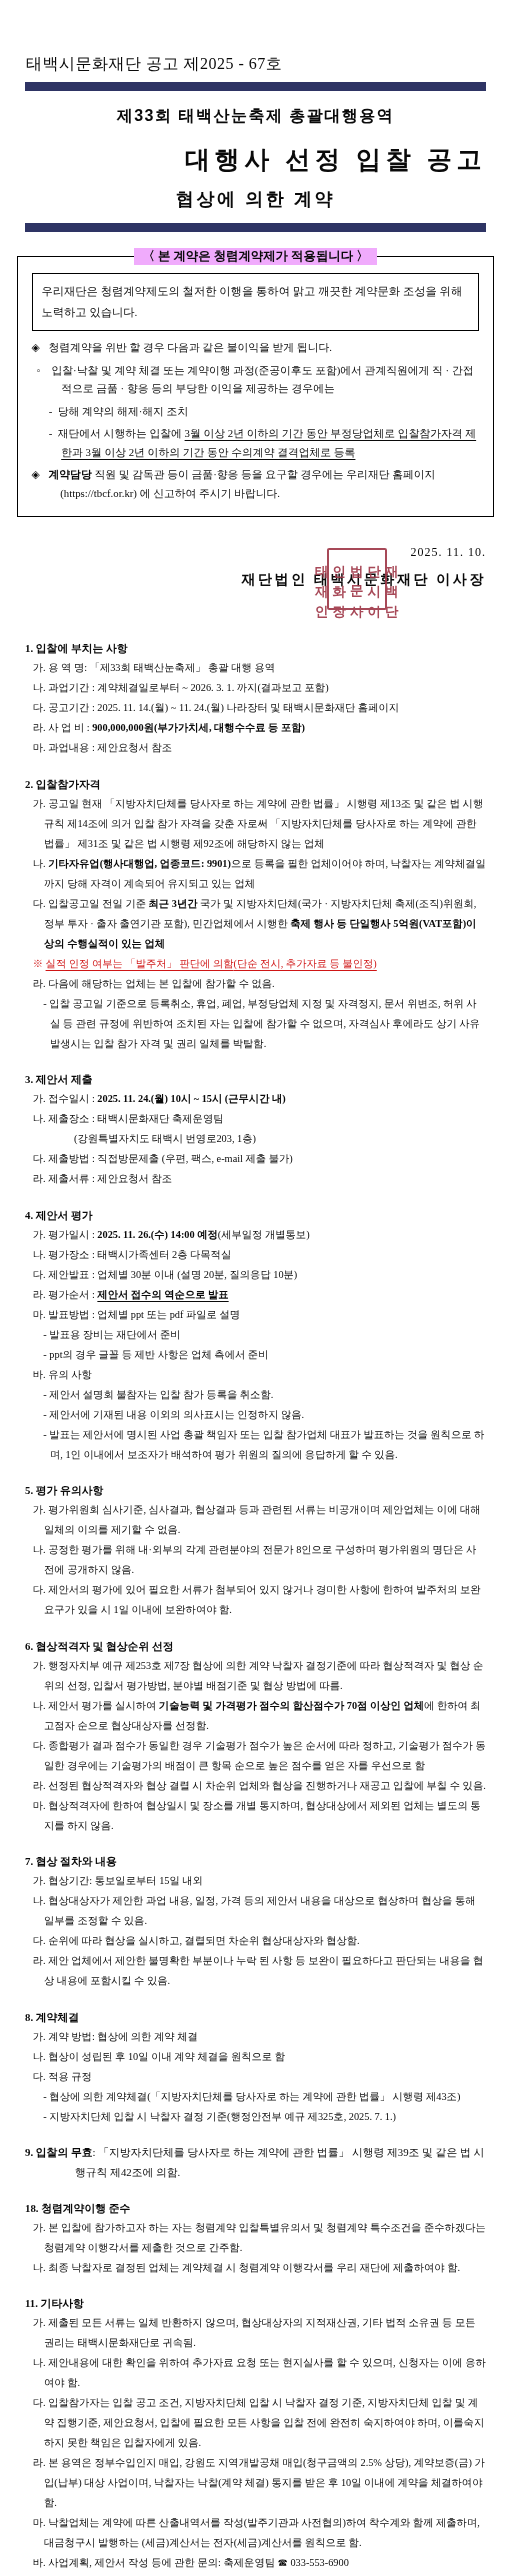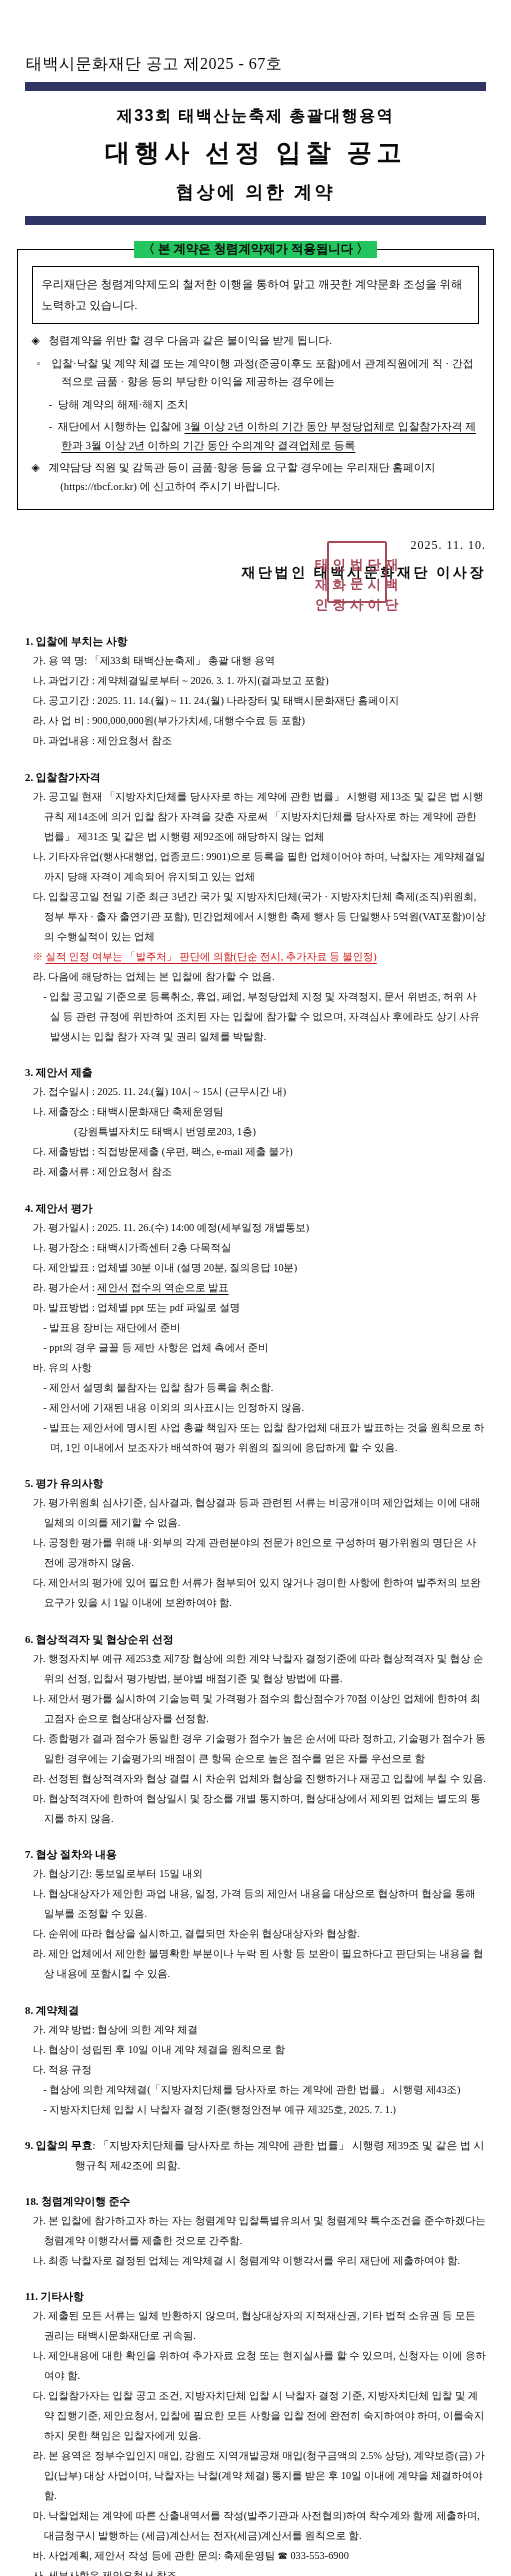--- a/index.html
+++ b/index.html
@@ -9,26 +9,26 @@
   body{width:511px;}
   .page{
     box-sizing:border-box;width:511px;min-height:2892px;
     padding:54px 25px 31px 25px;color:var(--ink);
     font-family:"Liberation Serif","DejaVu Serif",serif;
   }
   .doc-number{font-size:16px;letter-spacing:0.5px;margin:0 0 7.2px 1px;}
   .navy-bar{height:8.8px;background:var(--navy);}
   .title-block{text-align:center;padding:15.5px 0 12.4px 0;font-family:"Liberation Sans","DejaVu Sans",sans-serif;}
   .title1{font-size:16px;font-weight:bold;letter-spacing:1.5px;}
-  .title2{font-size:25px;font-weight:bold;letter-spacing:4.6px;margin-top:9px;}
+  .title2{font-size:25px;font-weight:bold;letter-spacing:4.6px;margin-top:16px;text-align:right;}
   .title3{font-size:18px;font-weight:bold;letter-spacing:2.6px;margin-top:10.3px;}
 
   .integrity-box{border:1px solid #000;margin:24px -8.2px 0 -8.2px;padding:0 13.4px 13.4px 13.4px;}
   .ibox-title-wrap{text-align:center;margin-top:-8.8px;}
-  .ibox-title{display:inline-block;background:#22c55e;padding:0 8.2px;font-size:12.4px;font-weight:bold;}
+  .ibox-title{display:inline-block;background:#f0abfc;padding:0 8.2px;font-size:12.4px;font-weight:bold;}
   .ibox-inner{border:1px solid #000;margin:8.2px 1px 7.2px 1px;padding:6.2px 8.2px;font-size:11.3px;line-height:21.6px;}
   .iline{font-size:10.8px;line-height:18.5px;margin-top:4.1px;}
   .iline .marker{display:inline-block;}
   .lvl0{padding-left:29px;text-indent:-14.4px;}
   .lvl1{padding-left:30px;text-indent:-12.4px;}
   .lvl2{padding-left:30px;text-indent:-6.2px;}
 
   .signature{position:relative;text-align:right;margin:28px 0 49px 0;}
   .sig-date{font-size:12px;letter-spacing:1px;}
   .sig-line{position:relative;margin-top:11.3px;font-size:14px;font-weight:bold;letter-spacing:2.6px;}
@@ -42,21 +42,21 @@
 
   .section{margin-top:15.5px;font-size:10.3px;line-height:20px;}
   .sec-head{font-size:10.8px;font-weight:bold;}
   .sec-head.hang{padding-left:50px;text-indent:-50px;font-weight:normal;}
   .sec-head.hang .sec-no,.sec-head.hang .sec-title{font-weight:bold;}
   .item{padding-left:19px;text-indent:-11.3px;}
   .item.cont{padding-left:49px;text-indent:0;}
   .item.sub{padding-left:25px;text-indent:-6.7px;}
   .item.note{padding-left:19px;text-indent:-11.3px;}
   .label{display:inline;}
-  .b{font-weight:normal;text-align:right;}
+  .b{font-weight:bold;text-align:right;}
   .u{text-decoration:underline;text-underline-offset:2.6px;}
   .red{color:var(--red);}
   .note .u{text-decoration-color:var(--red);}
 </style>
 </head>
 <body>
 
 <div class="page">
 
   <div class="doc-number">태백시문화재단 공고 제2025 - 67호</div>

